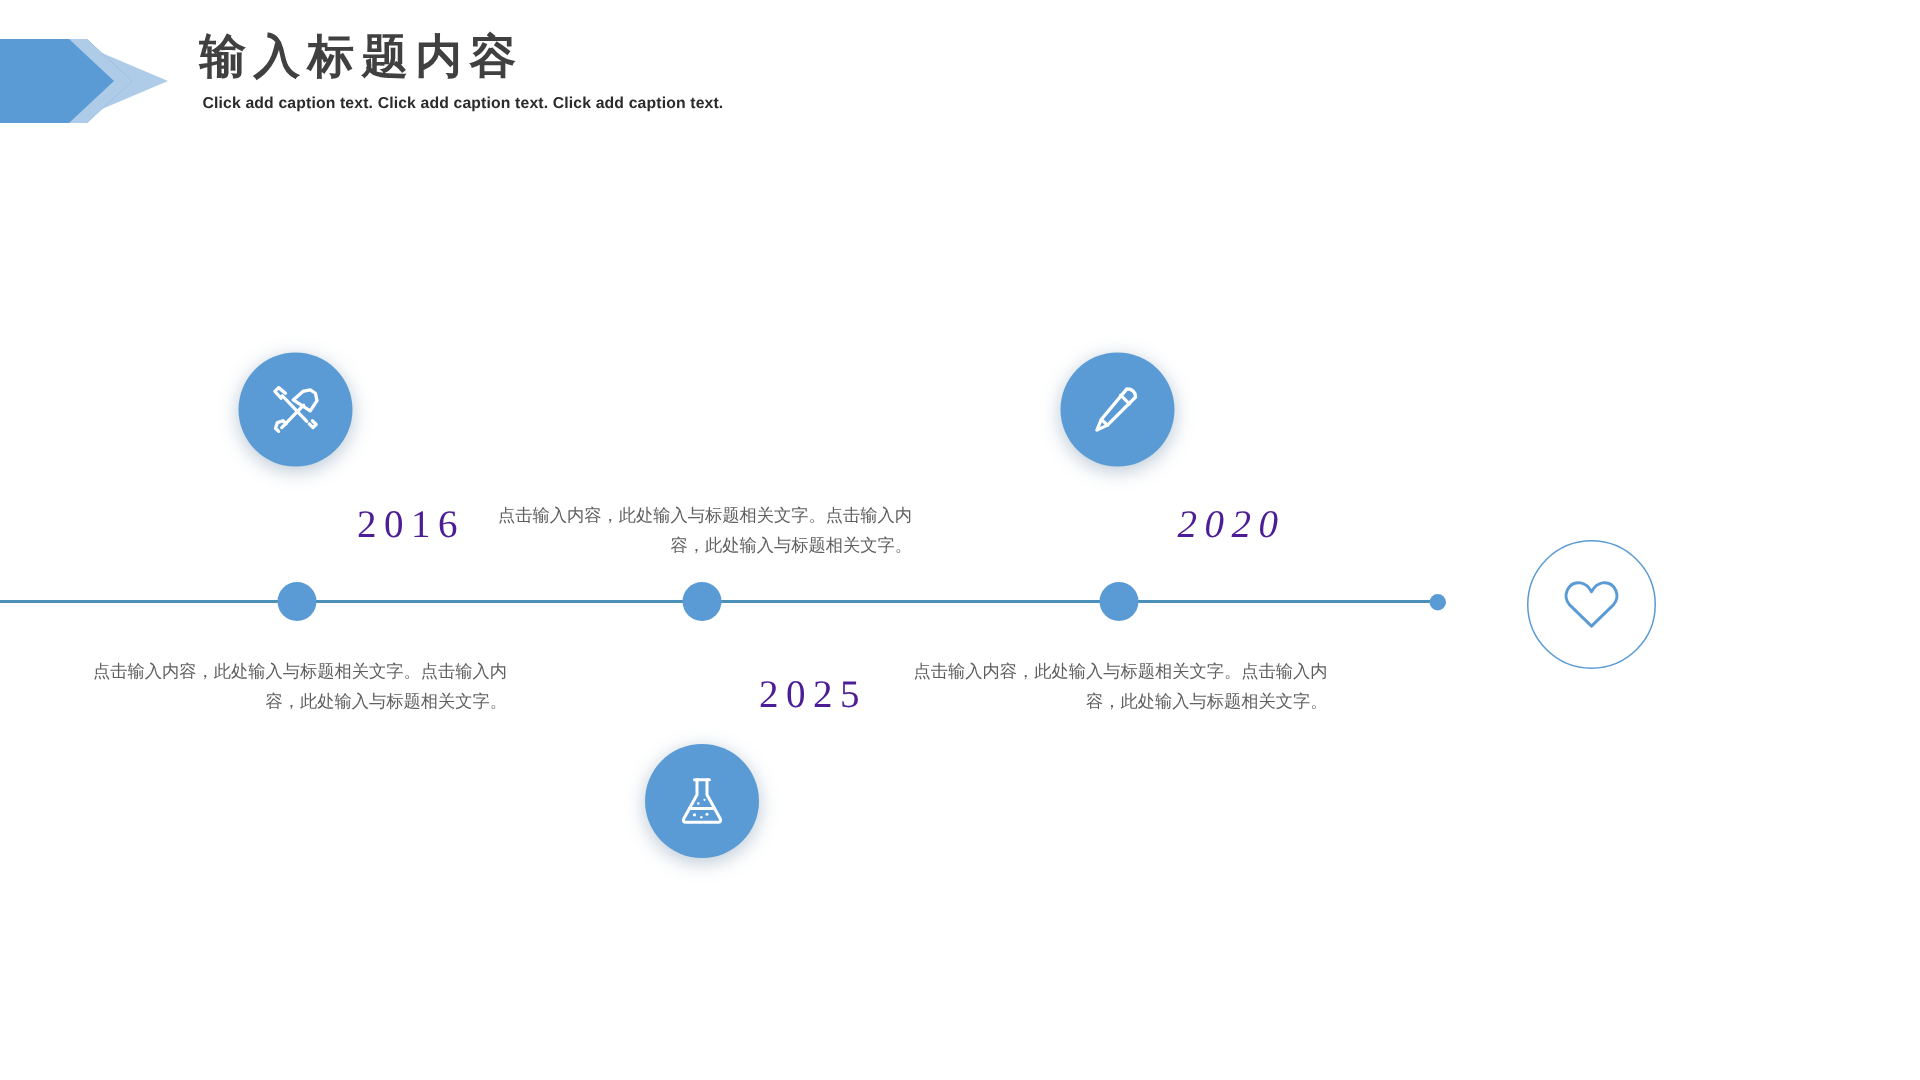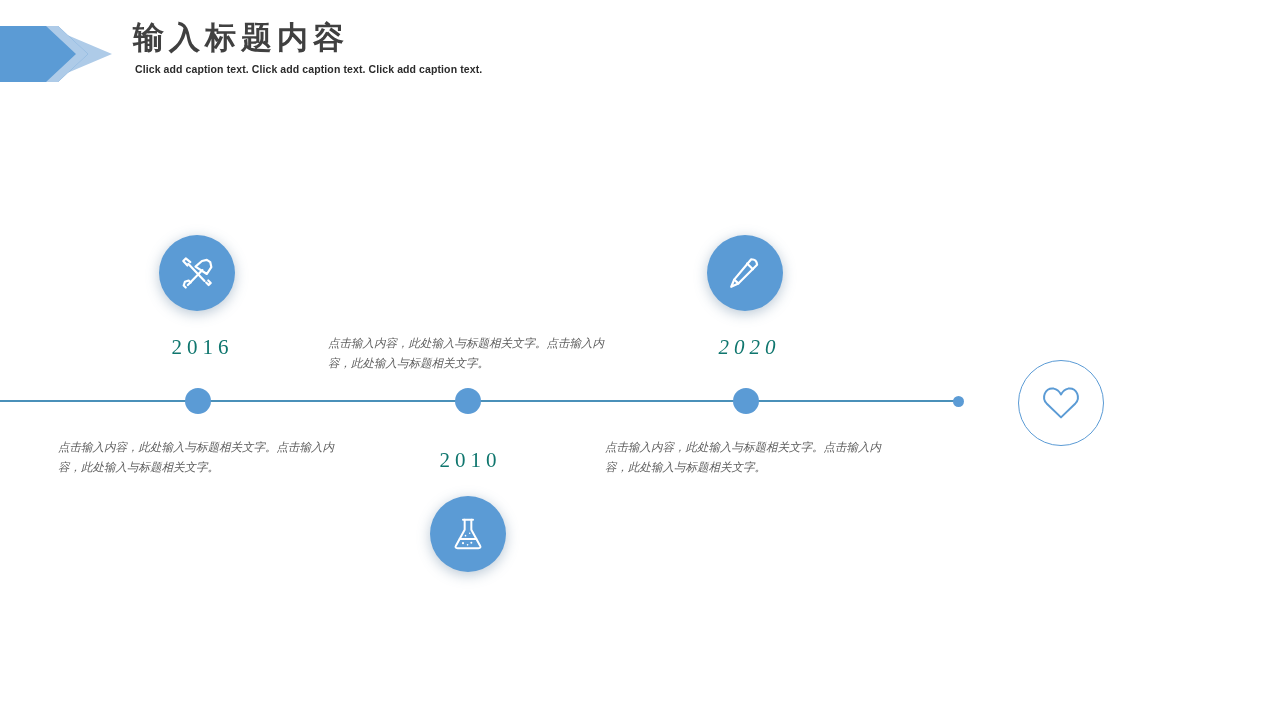--- a/index.html
+++ b/index.html
@@ -92,36 +92,35 @@
     display: flex;
     align-items: center;
     justify-content: center;
   }
   .icon-circle svg {
     display: block;
   }
   .year-label {
     position: absolute;
     width: 220px;
-    text-align: center;
+    text-align: right;
     font-family: "Liberation Serif", "DejaVu Serif", serif;
-    font-size: 21px;
-    color: #0f766e;
+    font-size: 26px;
+    color: #4c1d95;
     letter-spacing: 5px;
     text-indent: 5px;
   }
   .caption-text {
     position: absolute;
     width: 280px;
-    text-align: left;
+    text-align: right;
     font-family: "DejaVu Sans", "Liberation Sans", sans-serif;
     font-size: 11.5px;
     line-height: 20px;
     color: #5e5e5e;
-    font-style: italic;
   }
 
   
   #heart-badge {
     position: absolute;
     left: 1018px;
     top: 360px;
     width: 84px;
     height: 84px;
     border: 1px solid #5b9bd5;
@@ -167,21 +166,21 @@
 <div class="year-label" style="left:90px; top:335px;">2016</div>
 
 <div class="milestone-dot" style="left:185px;"></div>
 
 <div class="caption-text" style="left:58px; top:437px;">点击输入内容，此处输入与标题相关文字。点击输入内容，此处输入与标题相关文字。</div>
 
 <div class="caption-text" style="left:328px; top:333px;">点击输入内容，此处输入与标题相关文字。点击输入内容，此处输入与标题相关文字。</div>
 
 <div class="milestone-dot" style="left:455px;"></div>
 
-<div class="year-label" style="left:358px; top:448px;">2010</div>
+<div class="year-label" style="left:358px; top:448px;">2025</div>
 
 <div class="icon-circle" style="left:430px; top:496px;">
   <svg width="40" height="40" viewBox="0 0 48 48">
     <g fill="none" stroke="#ffffff" stroke-width="2.4" stroke-linecap="round" stroke-linejoin="round">
       <path d="M18 7 L30 7"></path>
       <path d="M20 7 L20 19 L9.5 38 Q8 41 11.5 41 L36.5 41 Q40 41 38.5 38 L28 19 L28 7"></path>
       <path d="M14 30 L34 30"></path>
       <circle cx="18" cy="35" r="1.3" fill="#ffffff" stroke="none"></circle>
       <circle cx="23.5" cy="37" r="1" fill="#ffffff" stroke="none"></circle>
       <circle cx="28" cy="34.5" r="1.2" fill="#ffffff" stroke="none"></circle>

